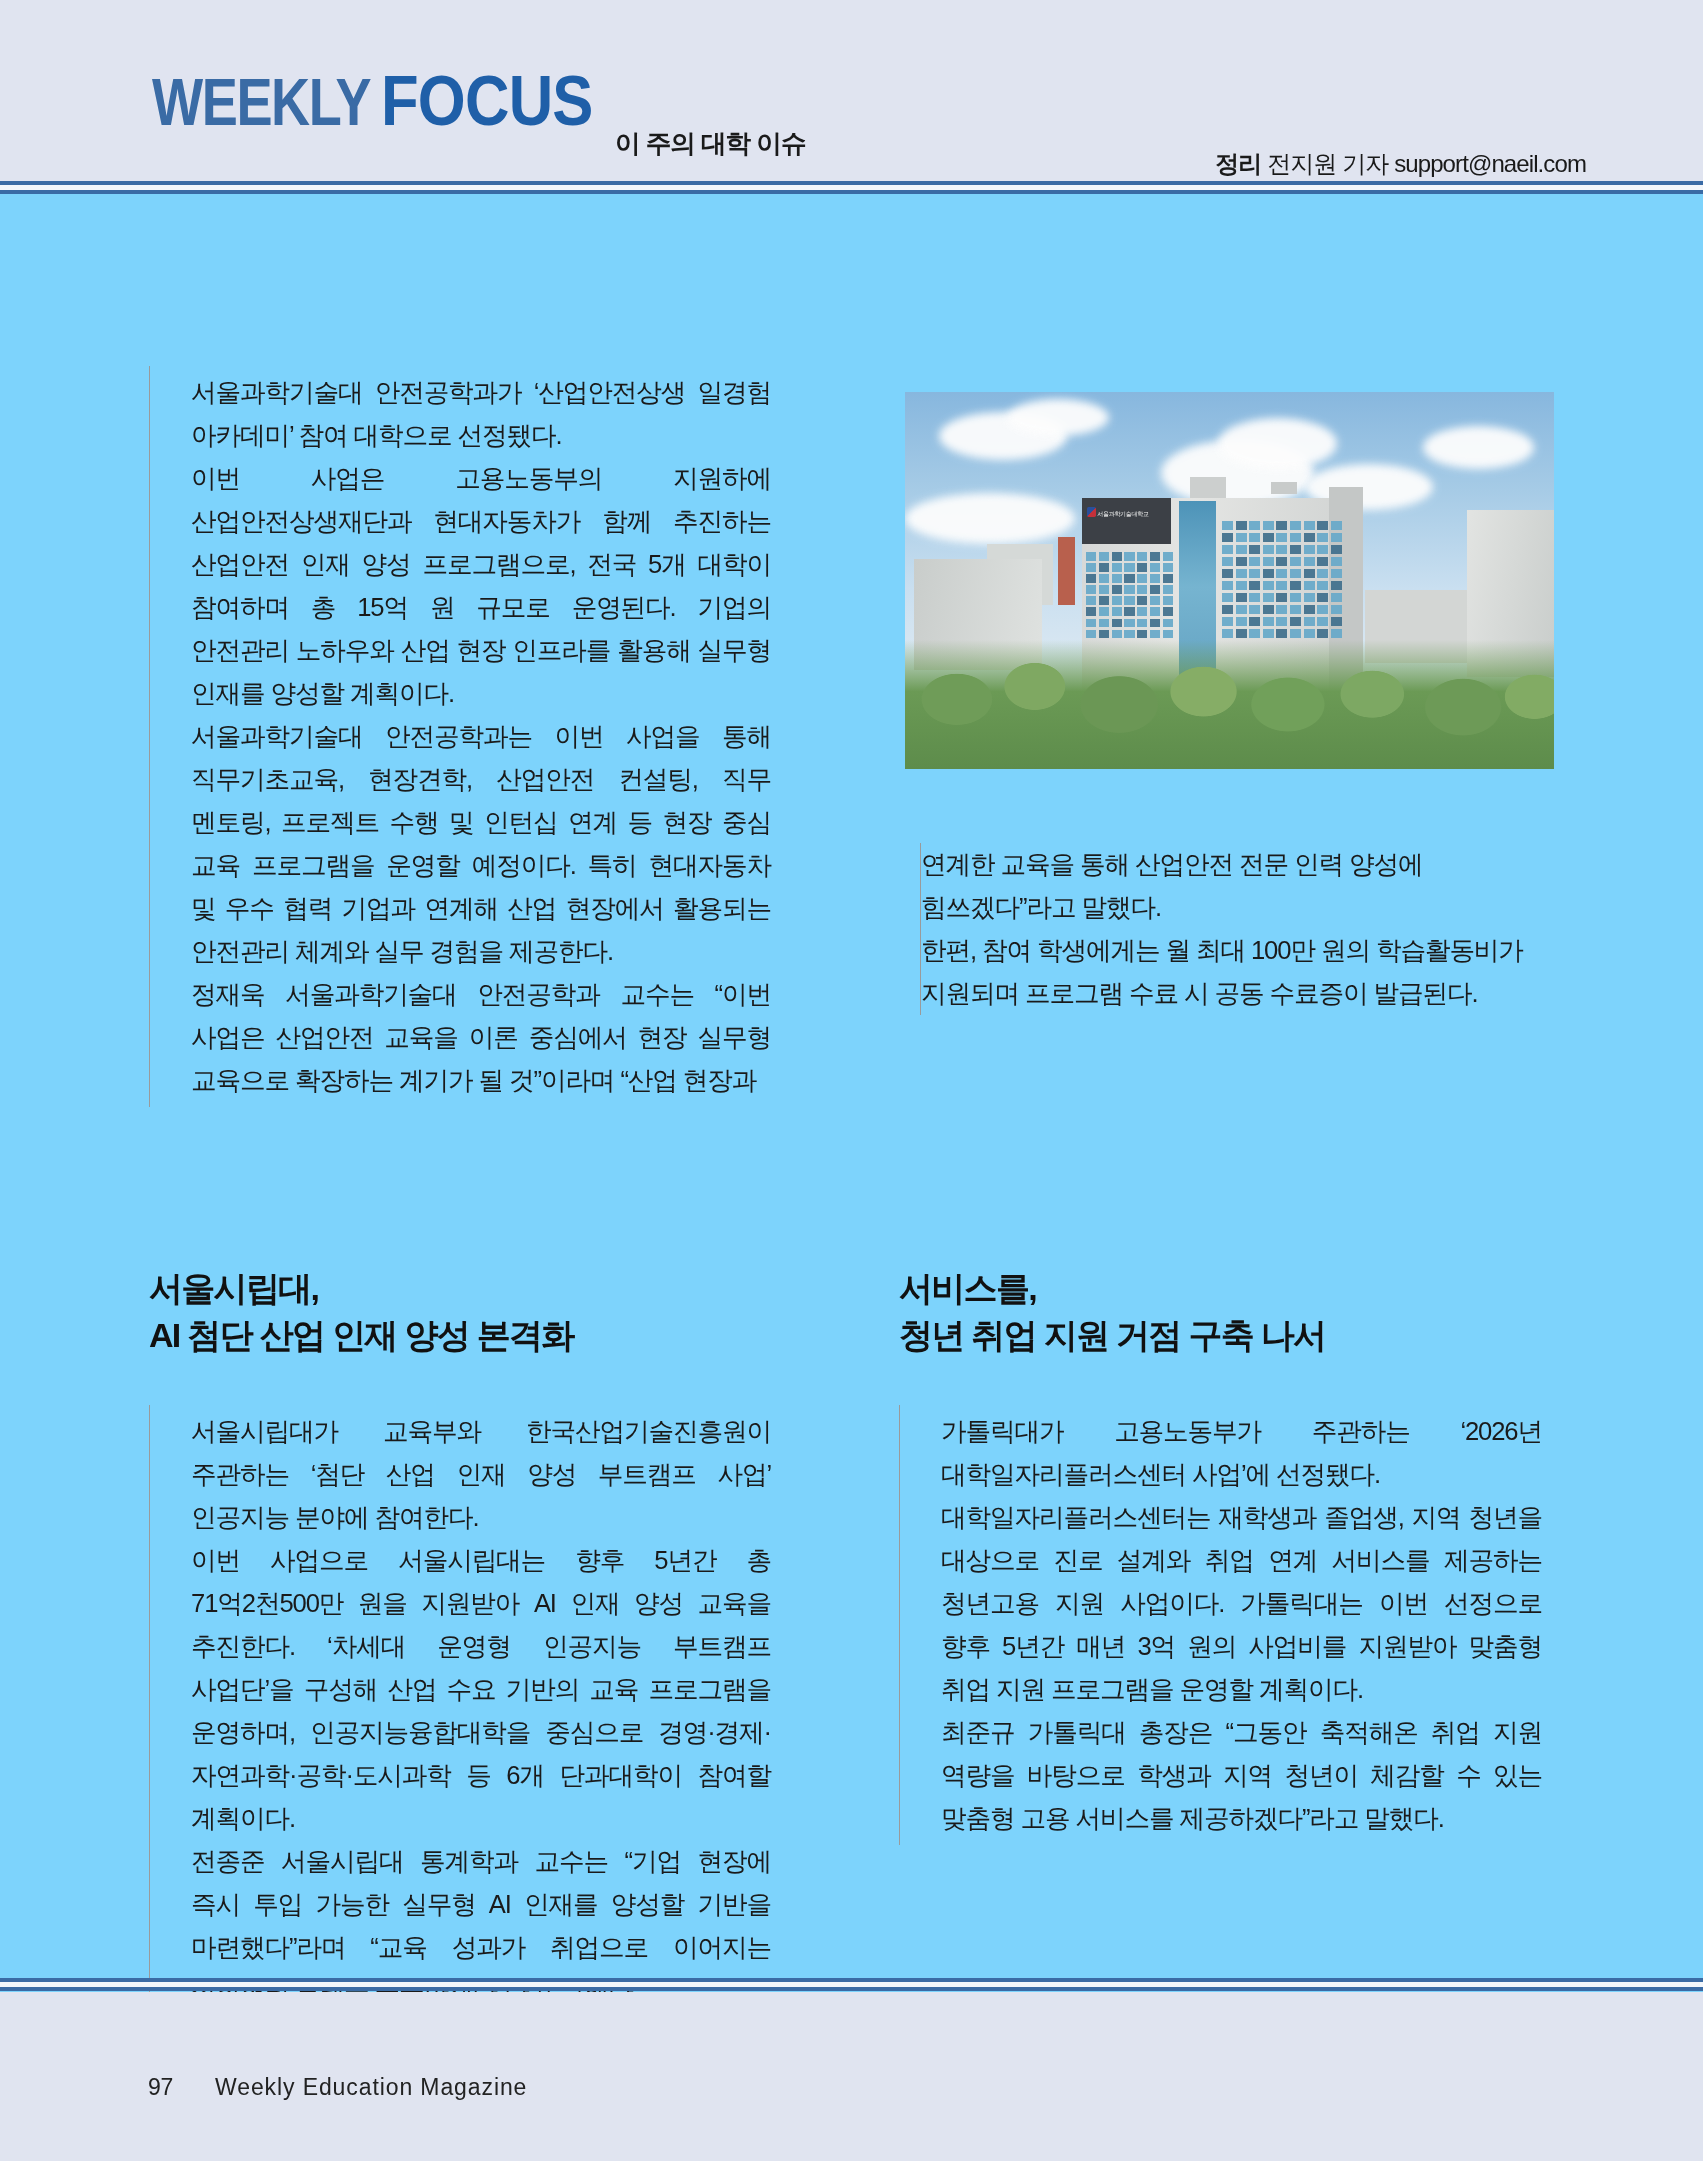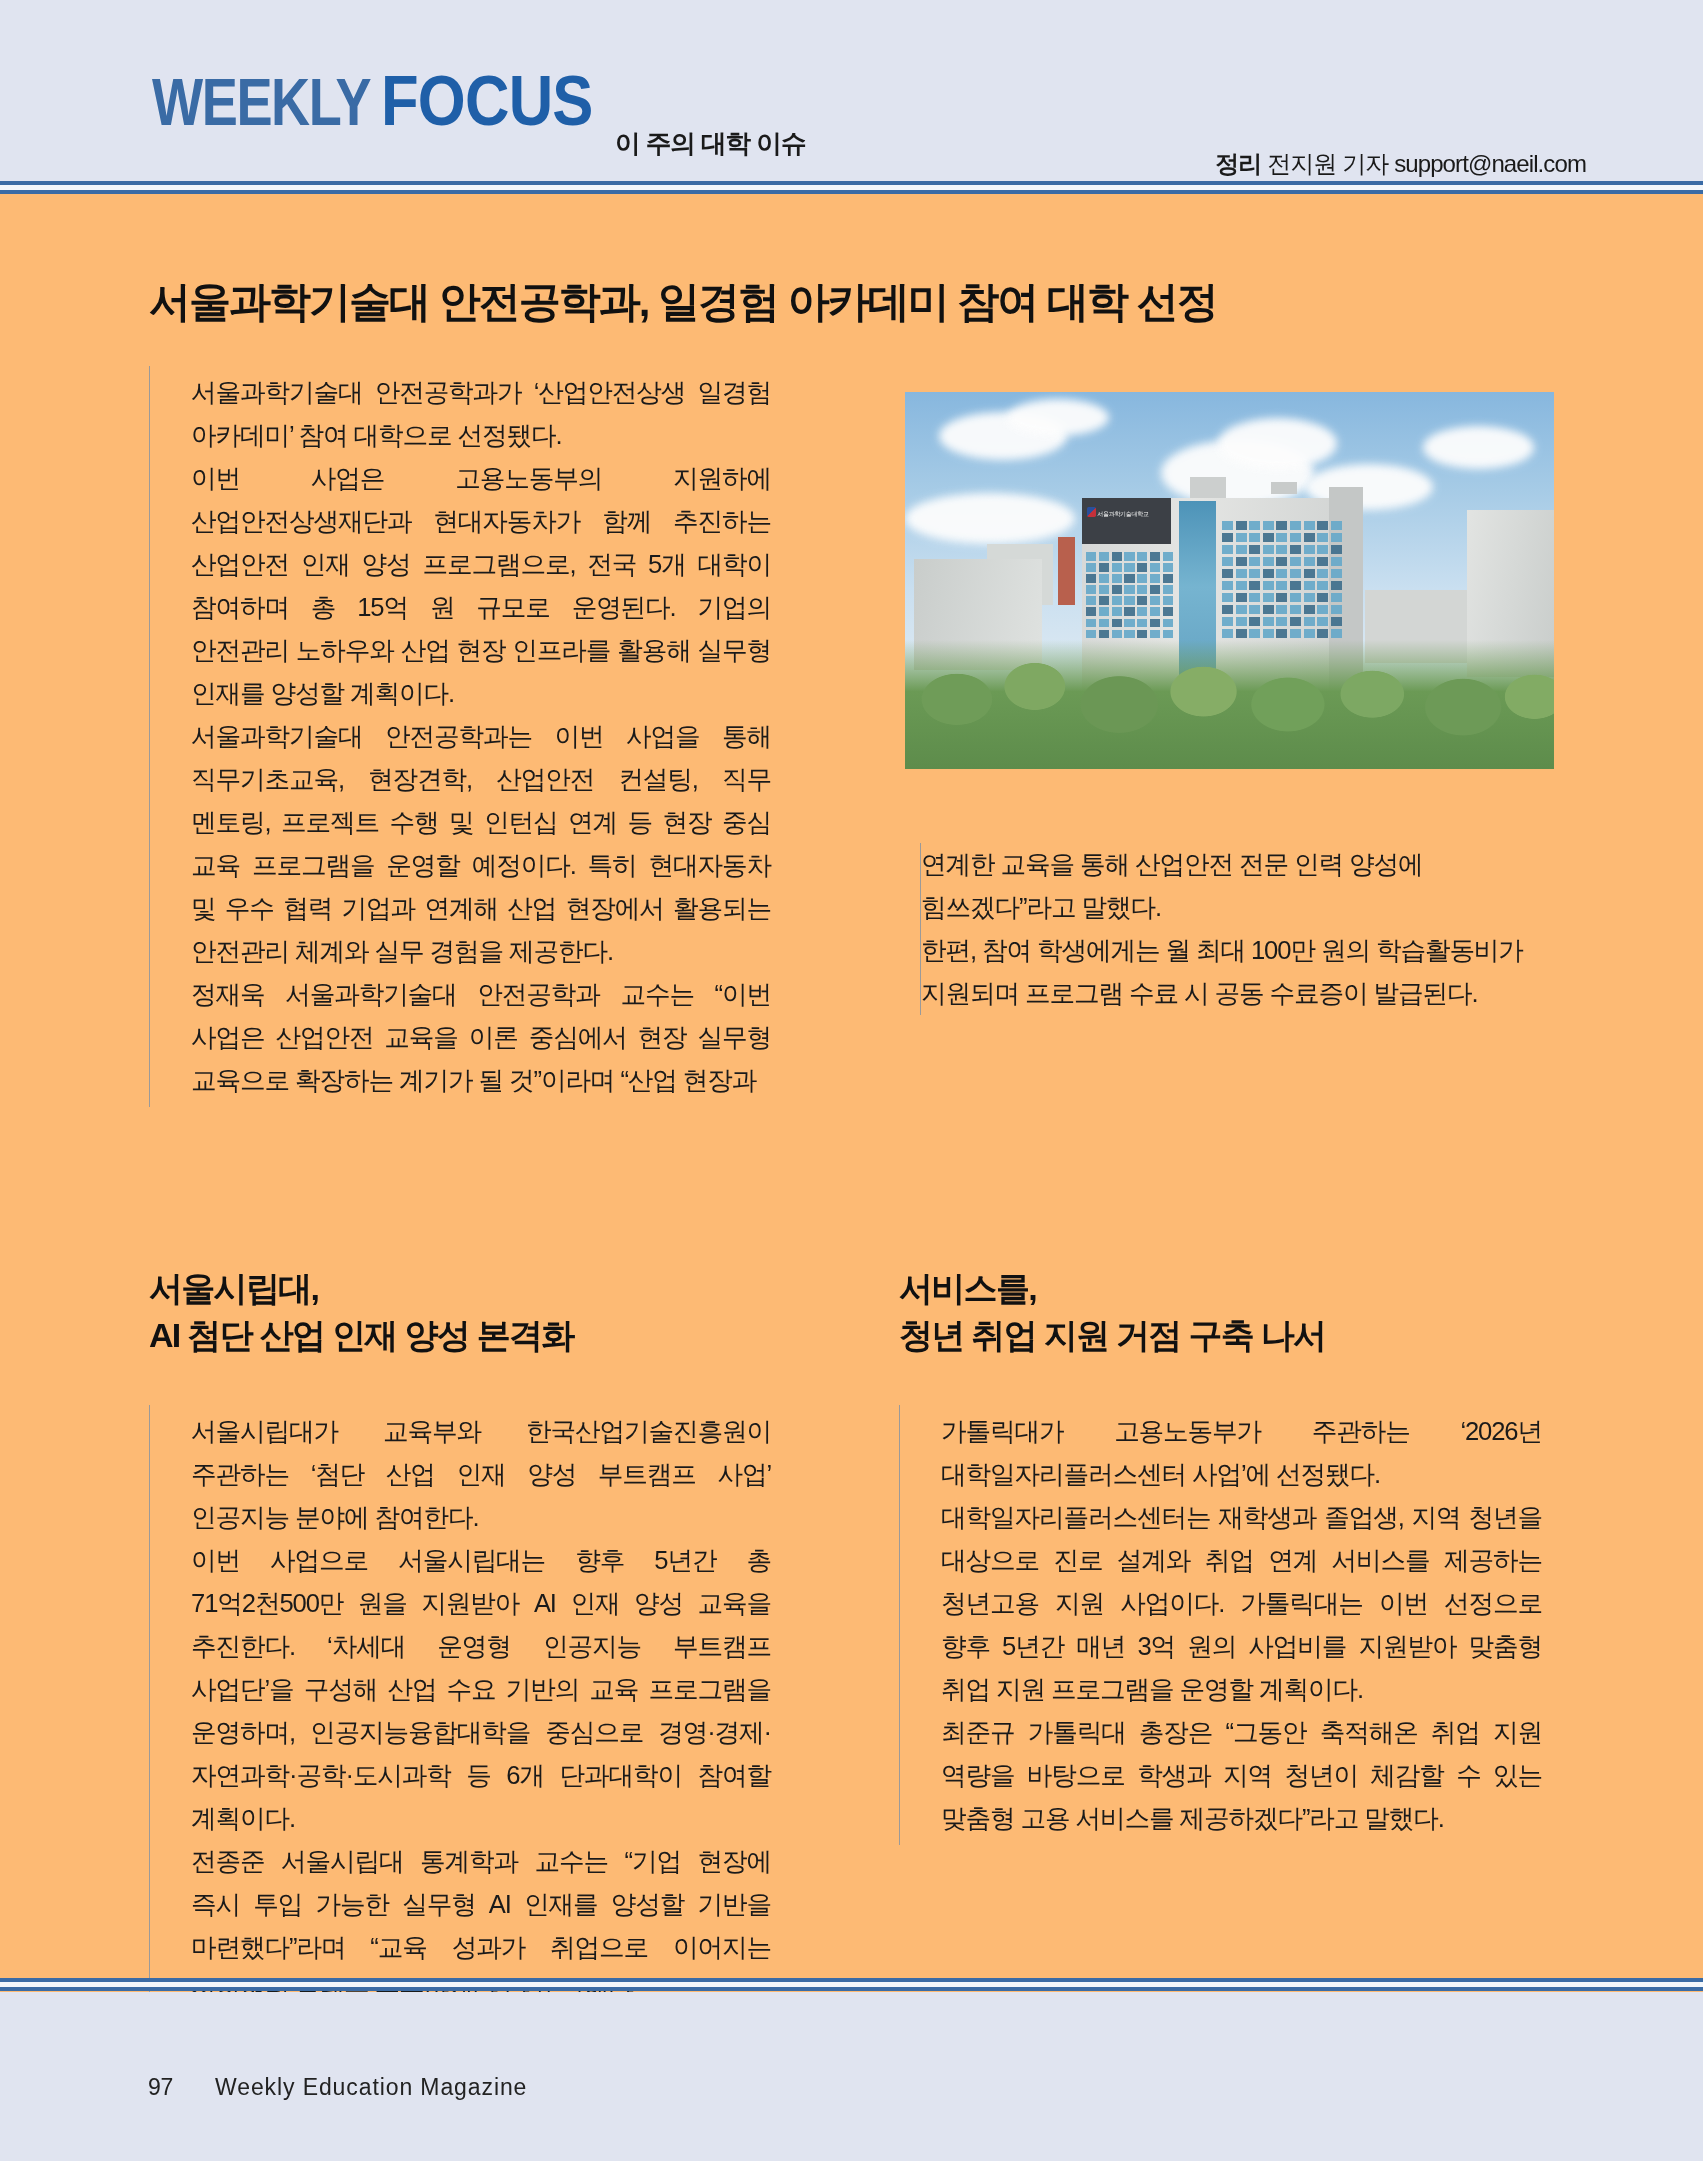--- a/index.html
+++ b/index.html
@@ -8,21 +8,21 @@
     background: #ffffff;
   }
   body {
     font-family: "Liberation Sans", "DejaVu Sans", sans-serif;
     -webkit-font-smoothing: antialiased;
   }
   #page {
     position: relative;
     width: 1704px;
     height: 2162px;
-    background: #fdba74;
+    background: #7dd3fc;
     overflow: hidden;
   }
 
   
   .header-band {
     position: absolute;
     left: 0; top: 0;
     width: 1704px;
     height: 181px;
     background: #e0e4f0;
@@ -376,21 +376,20 @@
     <span class="logo-weekly">WEEKLY</span><span class="logo-focus">FOCUS</span>
   </div>
   <div class="logo-sub">이 주의 대학 이슈</div>
 
   <div class="byline"><span class="lead">정리</span><span> 전지원 기자 support@naeil.com</span></div>
 
   <div class="header-rule-outer"></div>
   <div class="header-rule-gap"></div>
   <div class="header-rule-inner"></div>
 
-  <div class="lead-headline">서울과학기술대 안전공학과, 일경험 아카데미 참여 대학 선정</div>
 
   <div class="bodyblock" id="lead-text-block">
     <p>서울과학기술대 안전공학과가 ‘산업안전상생 일경험 아카데미’ 참여 대학으로 선정됐다.<br>이번 사업은 고용노동부의 지원하에 산업안전상생재단과 현대자동차가 함께 추진하는 산업안전 인재 양성 프로그램으로, 전국 5개 대학이 참여하며 총 15억 원 규모로 운영된다. 기업의 안전관리 노하우와 산업 현장 인프라를 활용해 실무형 인재를 양성할 계획이다.<br>서울과학기술대 안전공학과는 이번 사업을 통해 직무기초교육, 현장견학, 산업안전 컨설팅, 직무 멘토링, 프로젝트 수행 및 인턴십 연계 등 현장 중심 교육 프로그램을 운영할 예정이다. 특히 현대자동차 및 우수 협력 기업과 연계해 산업 현장에서 활용되는 안전관리 체계와 실무 경험을 제공한다.<br>정재욱 서울과학기술대 안전공학과 교수는 “이번 사업은 산업안전 교육을 이론 중심에서 현장 실무형 교육으로 확장하는 계기가 될 것”이라며 “산업 현장과</p>
   </div>
 
   <div class="photo">
     <div class="ph-sky"></div>
     <div class="cloud" style="left:34px;  top:20.4px;  width:128px; height:48px;"></div>
     <div class="cloud" style="left:102px; top:6.8px;   width:102px; height:37px;"></div>
     <div class="cloud" style="left:256px; top:48px;  width:153px; height:66px;"></div>

